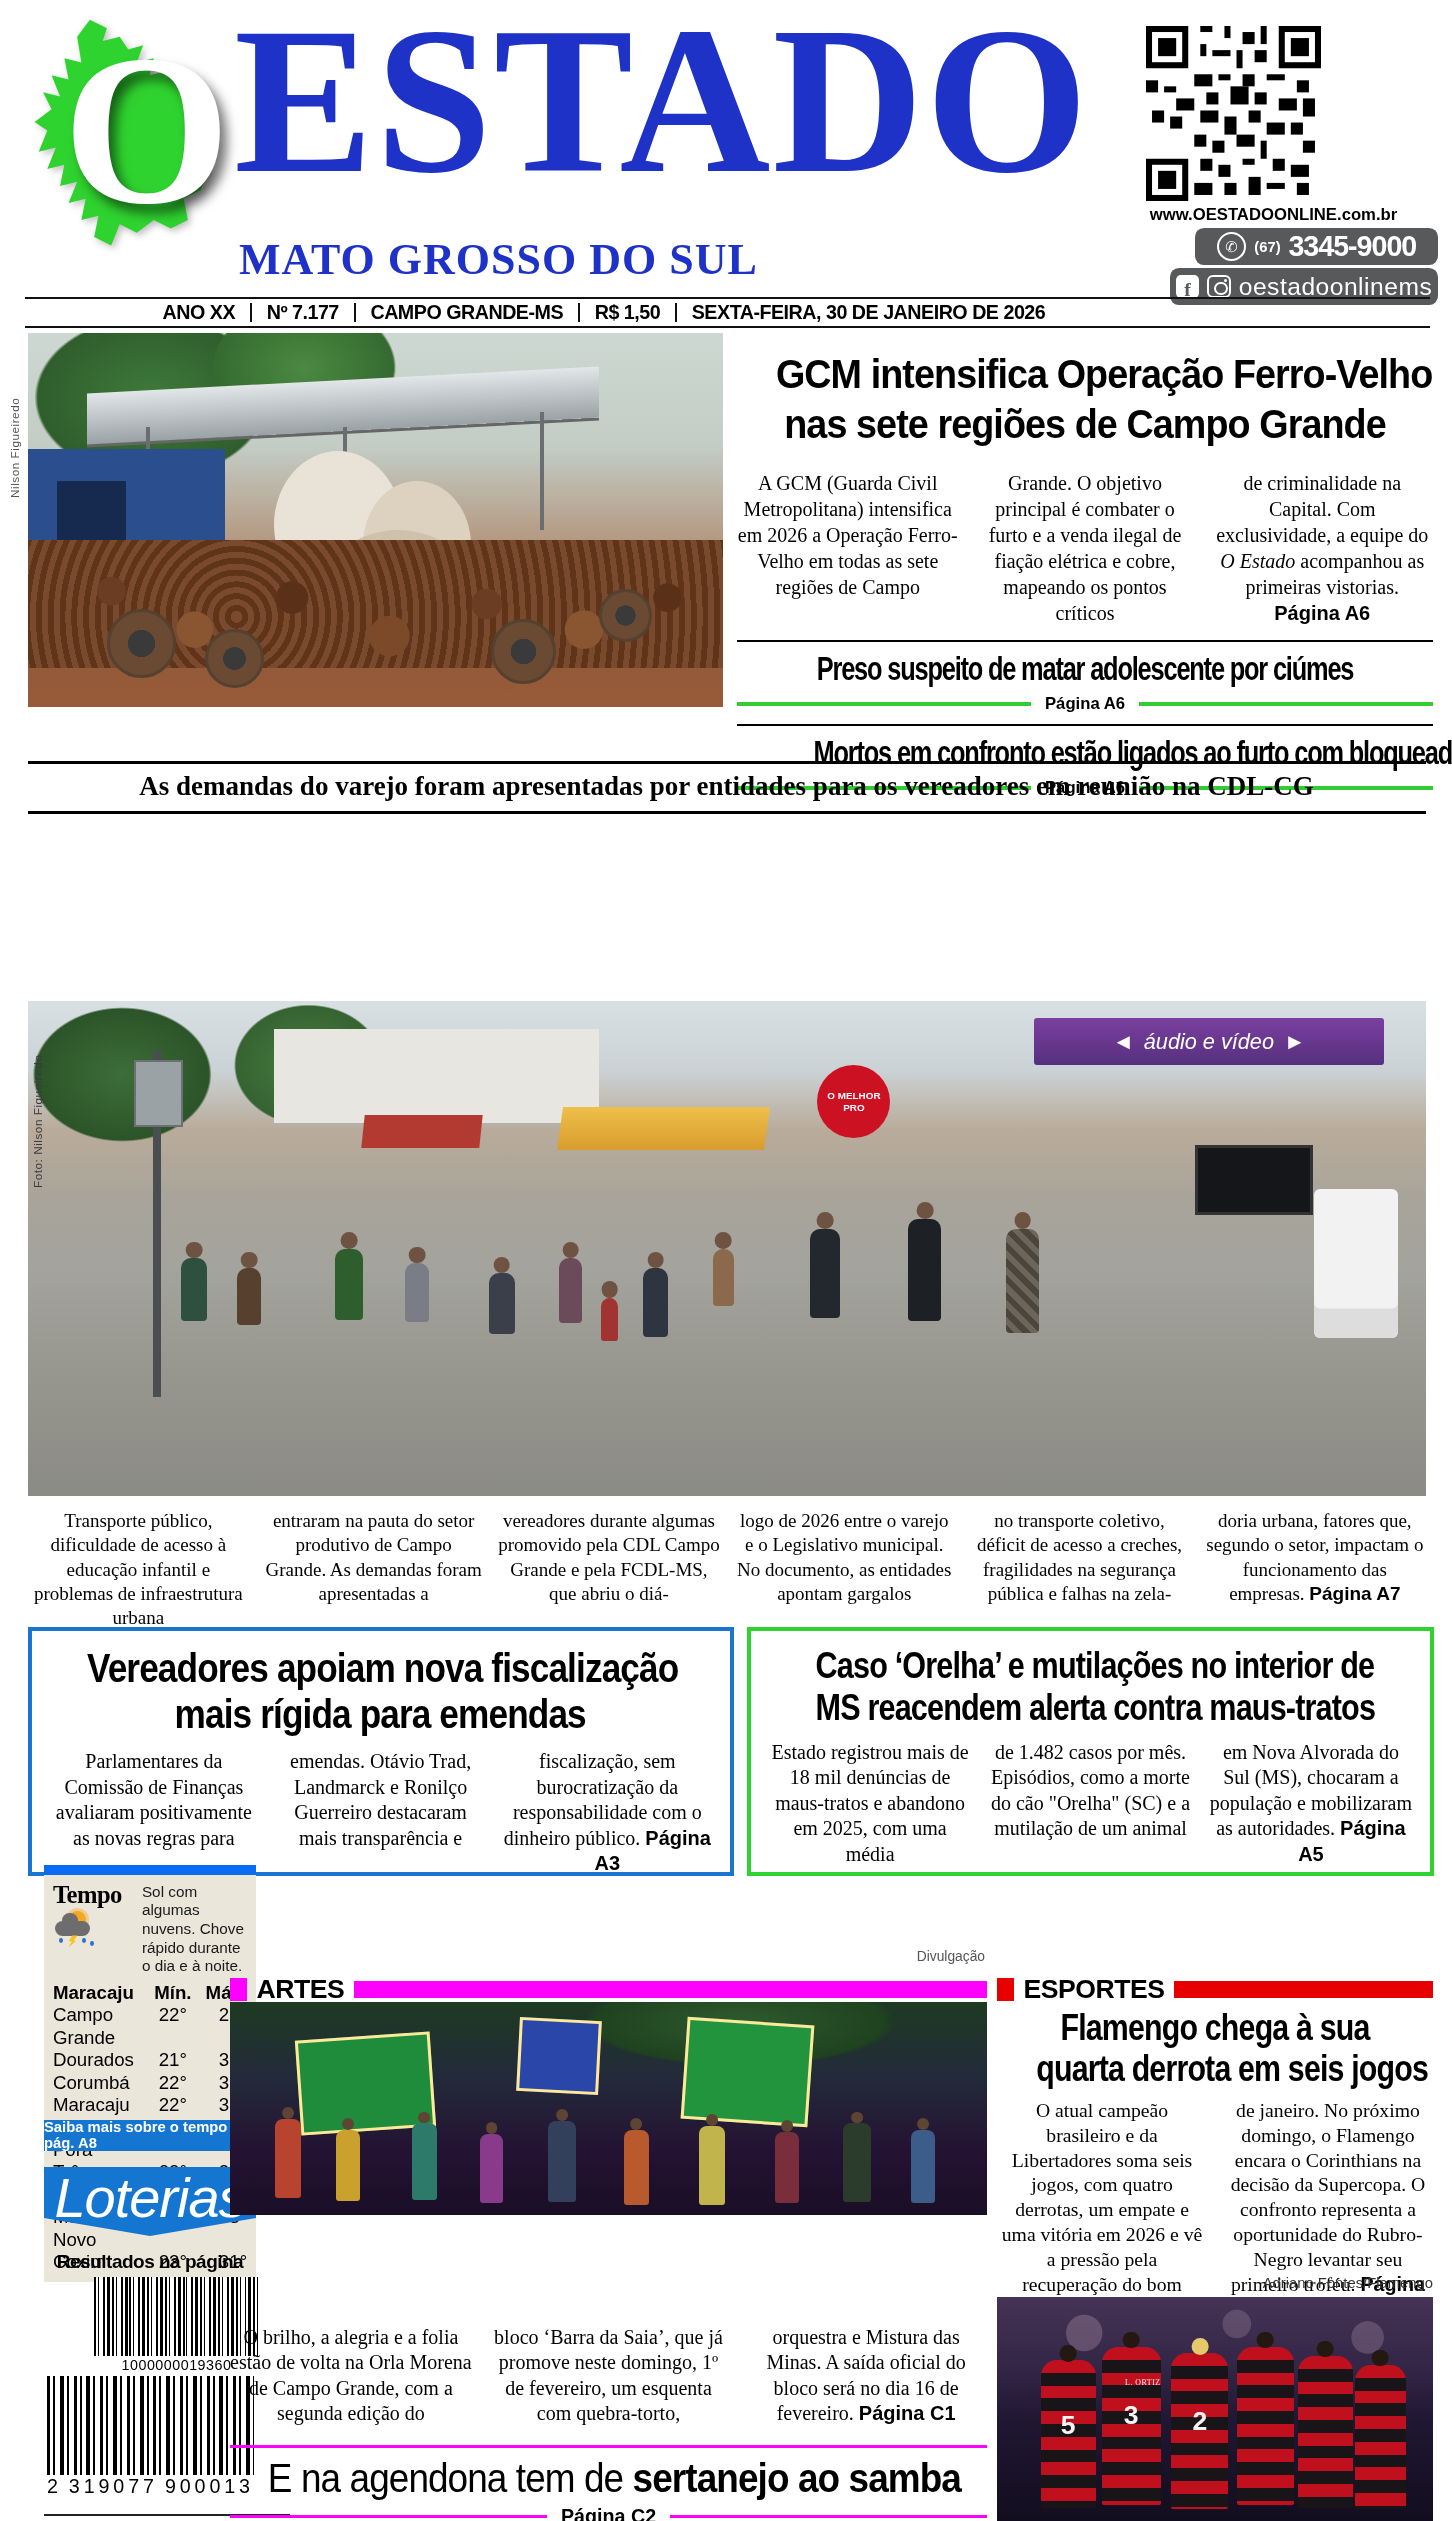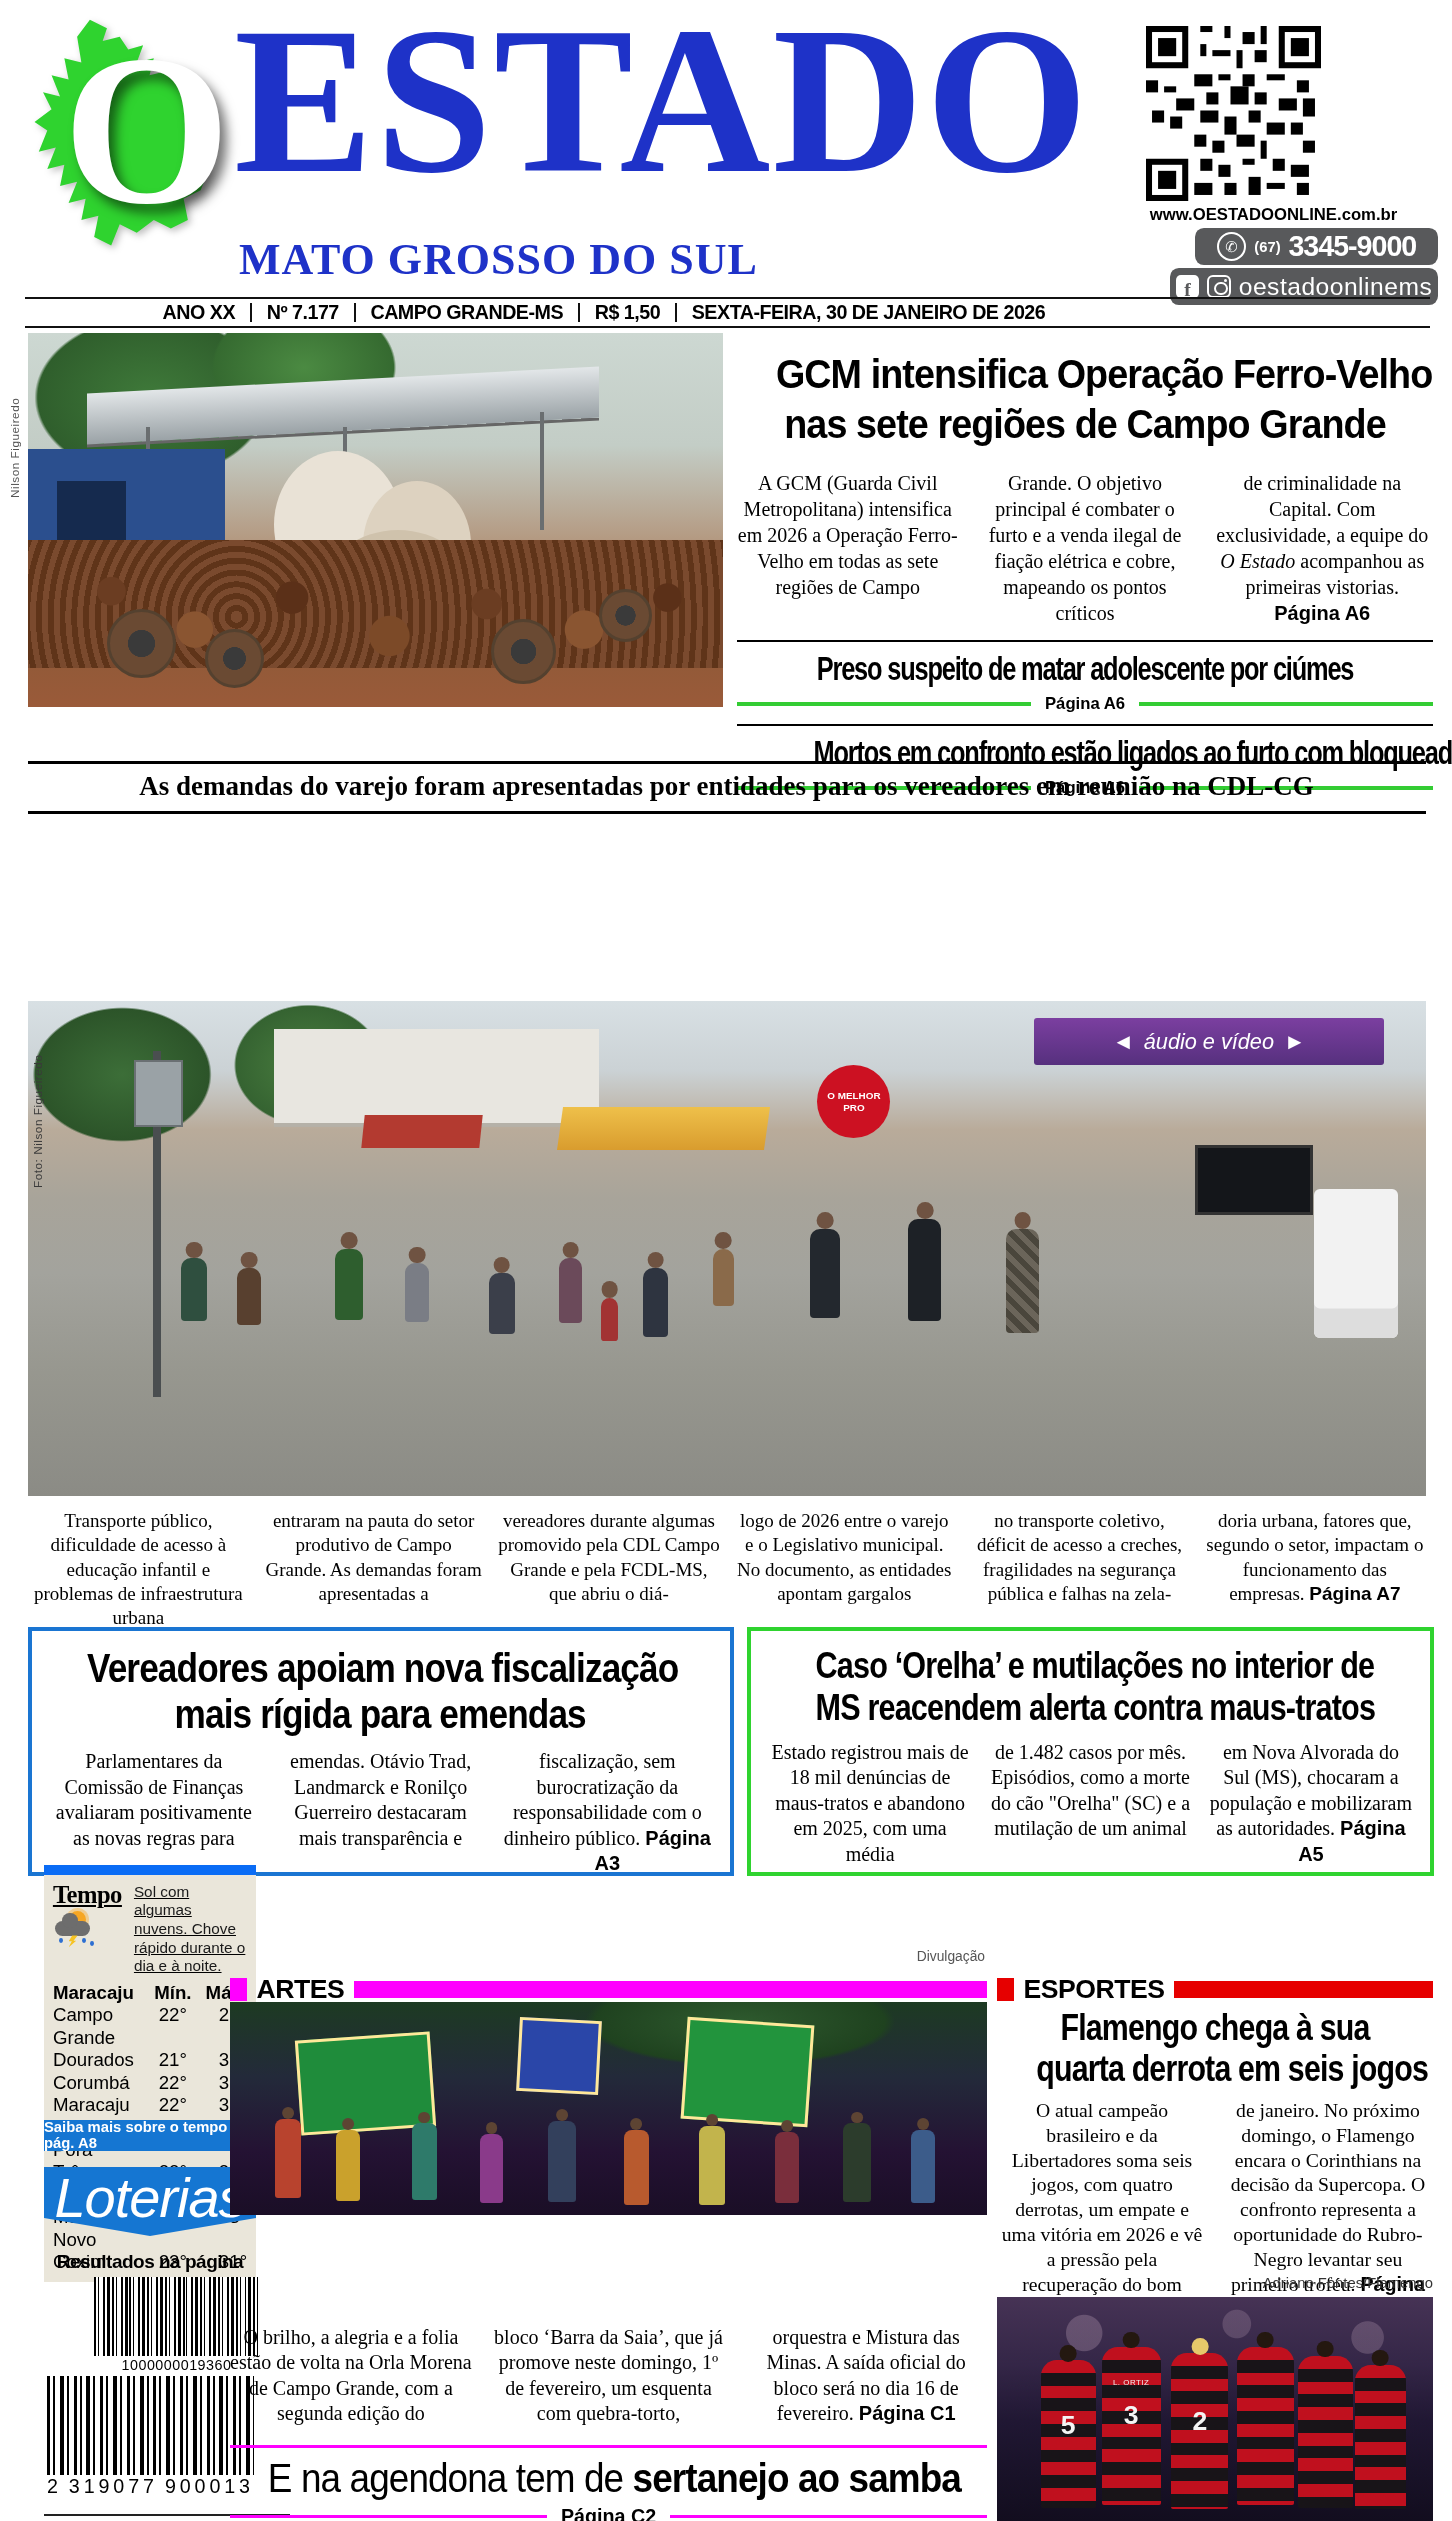--- a/index.html
+++ b/index.html
@@ -108,21 +108,21 @@
   .greenbox{left:747px;top:1627px;width:687px;height:249px;border:4.9px solid #2fd32f;}
   .boxh .hline{font-size:40px;letter-spacing:-1px;transform:scaleX(.88);line-height:1.16;}
   .greenbox .boxh .hline{font-size:36px;transform:scaleX(.85);}
   .bigbox .cols{gap:13.8px;margin-top:11.8px;}
   .bigbox .col{flex:1;font-size:20px;line-height:1.27;}
 
   
   .tempo{left:44px;top:1865px;width:212px;background:#eae6da;}
   .tempo .bar{height:9.9px;background:#0a6cf5;}
   .tempo .inner{padding:5.9px 8.9px 7.9px;}
-  .tempo .hdr{display:flex;gap:12px;text-decoration:underline;}
+  .tempo .hdr{display:flex;gap:20px;}
   .tempo .t{font-weight:700;font-size:24.6px;font-family:"Liberation Serif",serif;letter-spacing:-0.5px;}
   .wicon{position:relative;width:45px;height:39px;flex:0 0 45px;}
   .wicon .sun{position:absolute;left:15.8px;top:2px;width:17.7px;height:17.7px;border-radius:50%;background:#f6a623;box-shadow:0 0 0 3px rgba(246,166,35,.4);}
   .wicon .cloud{position:absolute;left:2px;top:11.8px;width:35px;height:15.8px;border-radius:8.9px;background:#6d6d6d;}
   .wicon .cloud::before{content:"";position:absolute;left:6.9px;top:-7.9px;width:15.8px;height:15.8px;border-radius:50%;background:#6d6d6d;}
   .wicon .bolt{position:absolute;left:15.8px;top:26.6px;width:8.9px;height:11.8px;background:#f6c323;clip-path:polygon(40% 0,100% 0,55% 45%,85% 45%,0 100%,35% 50%,0 50%);}
   .wicon .d{position:absolute;width:3.9px;height:4.9px;border-radius:50%;background:#2d6fd2;top:29.6px;}
   .tempo .desc{font-size:15.3px;line-height:1.22;color:#1a1a1a;padding-top:2px;}
   .wtable{margin-top:5.9px;font-size:18.7px;}
   .wrow{display:flex;line-height:1.2;}
@@ -183,21 +183,21 @@
         background:linear-gradient(180deg,#463355 0%,#342647 30%,#201733 55%,#120d1e 100%);}
   .flam .glow{position:absolute;left:0;top:0;width:100%;height:40%;
         background:radial-gradient(circle at 20% 40%,rgba(220,190,210,.25) 0 17.7px,transparent 18.7px),
                    radial-gradient(circle at 55% 30%,rgba(220,190,210,.2) 0 13.8px,transparent 14.8px),
                    radial-gradient(circle at 85% 45%,rgba(220,190,210,.22) 0 15.8px,transparent 16.7px);}
   .shirt{position:absolute;border-radius:15.8px 15.8px 2px 2px;
         background:repeating-linear-gradient(180deg,#c0101e 0 12.8px,#181418 12.8px 25.6px);}
   .shirt::before{content:"";position:absolute;top:-14.8px;left:50%;transform:translateX(-50%);width:16.7px;height:16.7px;border-radius:50%;background:#241810;}
   .shirt.blond::before{background:#e6c96a;}
   .shirt .num{position:absolute;left:0;right:0;top:34%;text-align:center;color:#f4f4f4;font-weight:700;font-size:26.6px;}
-  .shirt .pname{position:absolute;left:0;right:0;top:20%;text-align:center;color:#eee;font-size:7.9px;letter-spacing:0.5px;}
+  .shirt .pname{position:absolute;left:0;right:0;top:20%;text-align:right;color:#eee;font-size:7.9px;letter-spacing:0.5px;font-family:Liberation Serif, serif;}
 </style>
 </head>
 <body>
 
 <div class="page">
 
   <header>
     <svg class="map-ms" viewBox="0 0 100 115">
       <polygon fill="#2fd32f" points="30,2 38,6 36,12 44,10 48,16 55,14 52,22 60,20 58,28 66,26 72,34 80,40 78,50 84,56 80,66 86,72 82,82 74,86 76,96 68,100 60,96 52,102 44,98 40,108 32,104 34,94 26,96 28,86 20,88 24,78 16,80 18,70 10,72 14,62 6,64 10,54 4,50 12,44 8,36 16,38 12,28 20,30 18,20 26,22 24,10"></polygon>
     </svg>

